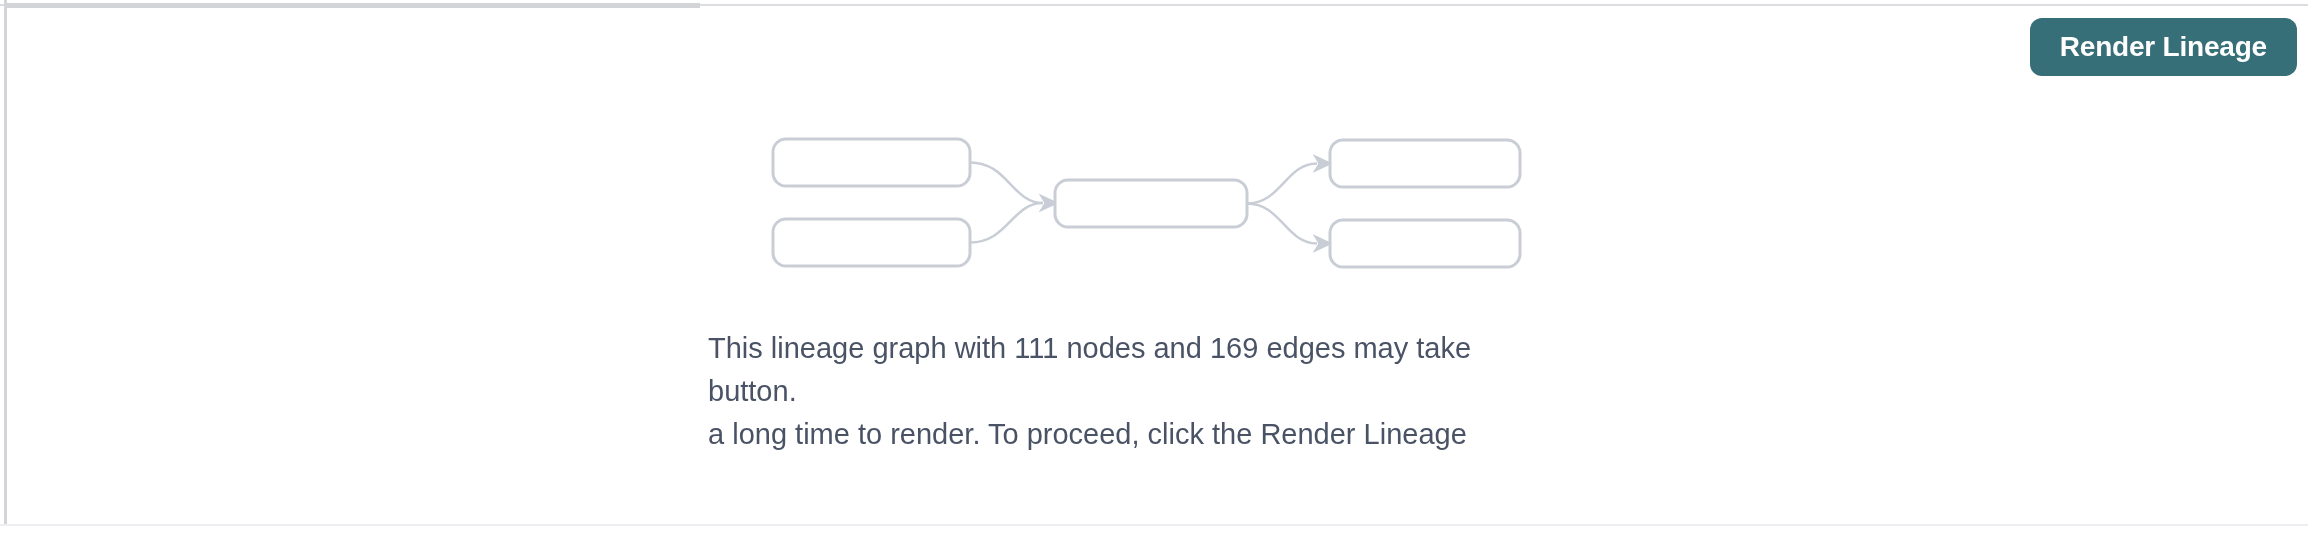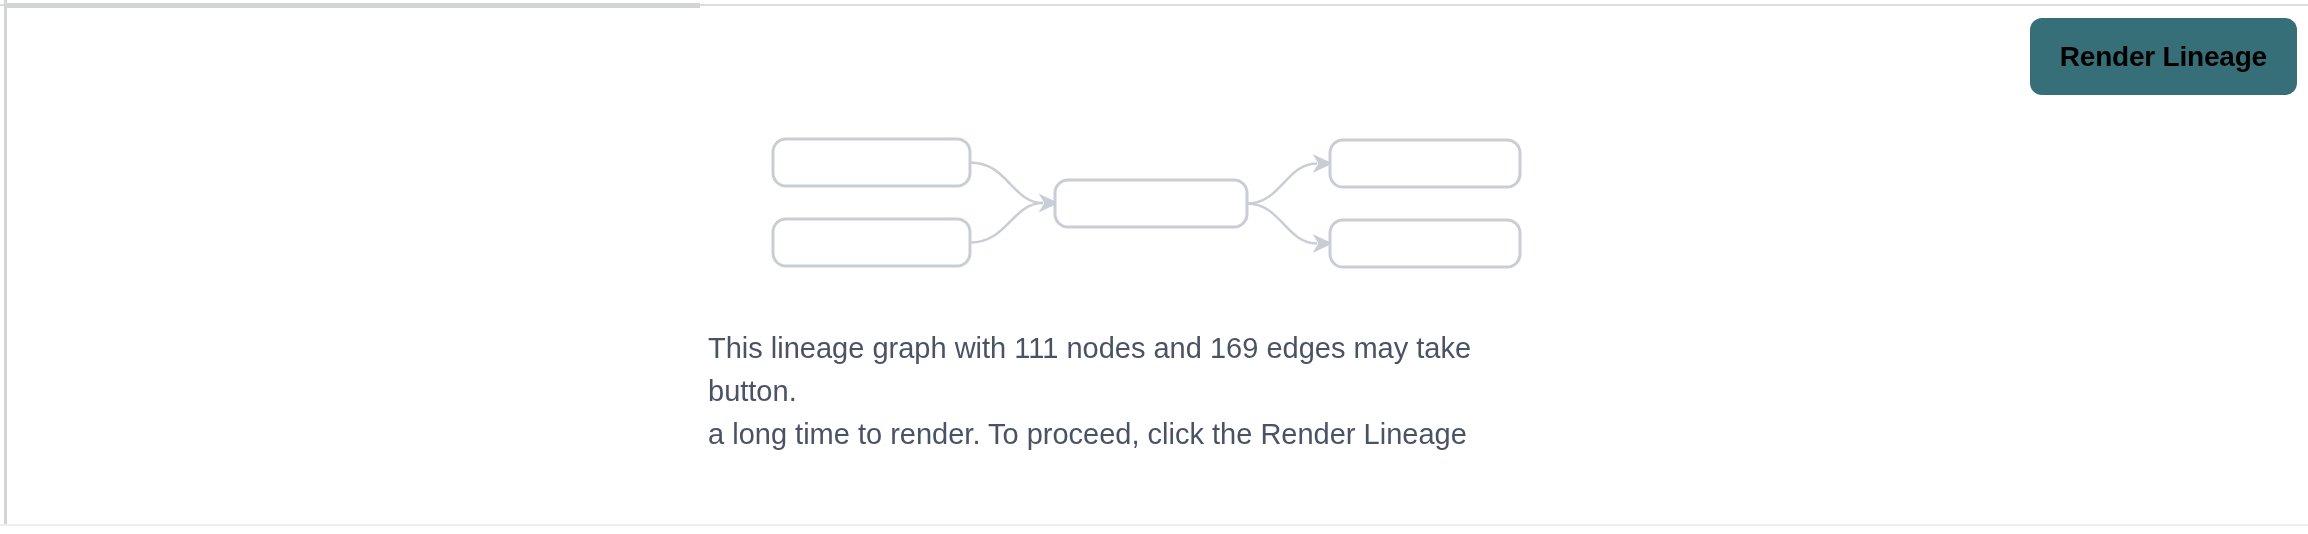--- a/index.html
+++ b/index.html
@@ -51,26 +51,26 @@
     left: 0;
     top: 524px;
     width: 2308px;
     height: 2px;
     background: #edeef1;
   }
   .render-btn {
     position: absolute;
     top: 18px;
     right: 11px;
-    height: 77px;
+    height: 58px;
     padding: 0 30px;
     border: none;
     border-radius: 12px;
     background: #366F78;
-    color: #000000;
+    color: #ffffff;
     font-family: "Liberation Sans", sans-serif;
     font-size: 28px;
     font-weight: 700;
     letter-spacing: -0.2px;
     cursor: pointer;
   }
   .diagram {
     position: absolute;
     left: 740px;
     top: 115px;

